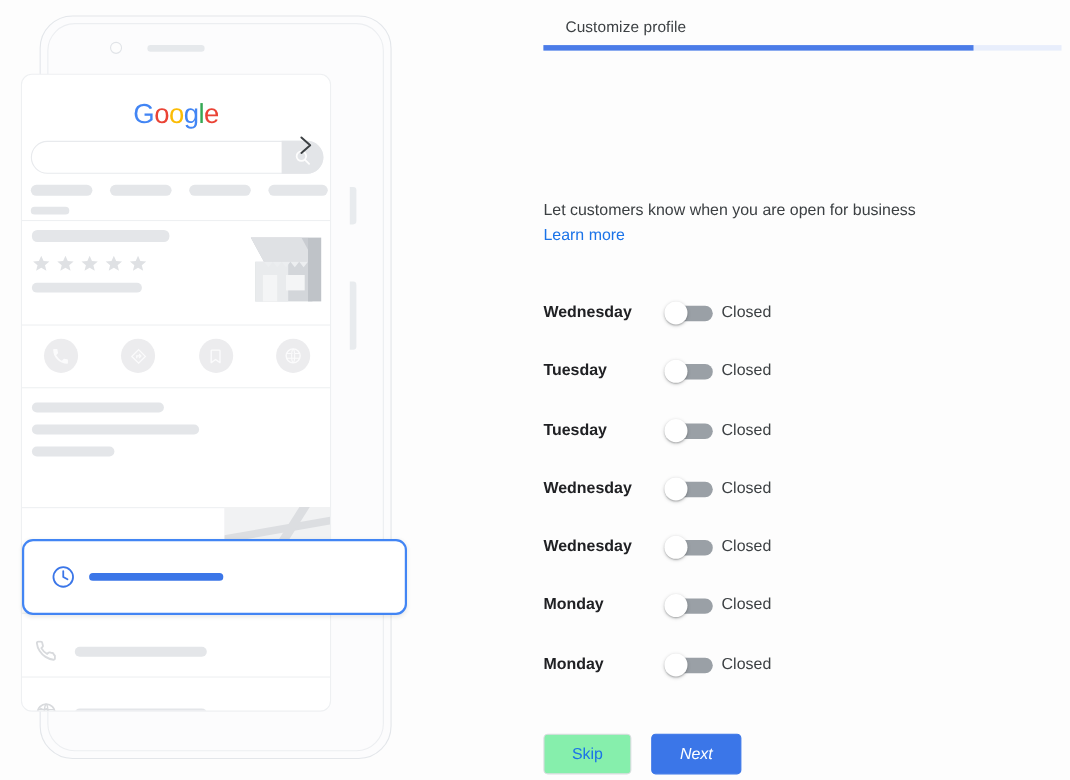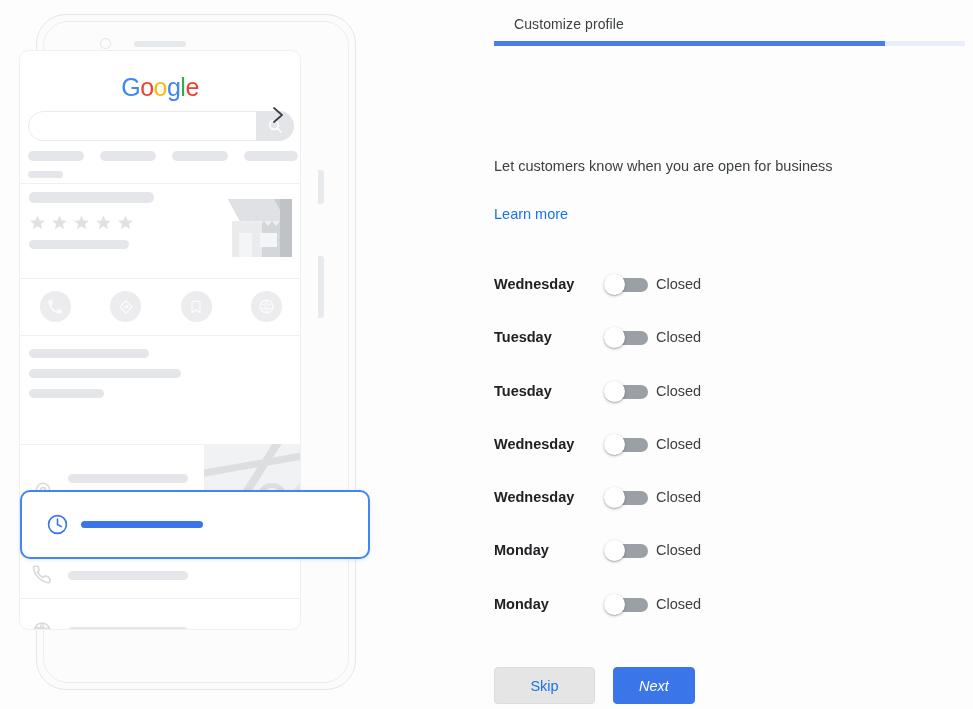--- a/index.html
+++ b/index.html
@@ -42,21 +42,21 @@
     width: 6px; height: 34px; border-radius: 0 3px 3px 0;
     background: #e8ebee;
   }
   .phone-btn2 {
     position: absolute; left: 318px; top: 256px;
     width: 6px; height: 62px; border-radius: 0 3px 3px 0;
     background: #e8ebee;
   }
 
   .screen {
-    position: absolute; left: 19px; top: 50px;
+    position: absolute; left: 19px; top: 67px;
     width: 282px; height: 580px;
     background: #fff;
     border: 1px solid #eef0f2;
     border-radius: 10px;
     overflow: hidden;
   }
 
   .glogo { position: absolute; left: 0; right: 0; top: 22px; text-align: center;
            font-size: 25px; letter-spacing: -0.5px; font-family: "Liberation Sans", sans-serif; }
   .glogo span { font-weight: 400; }
@@ -113,21 +113,21 @@
 
   .eyebrow { position: absolute; left: 0; top: 16px; font-size: 14px; color: #3c4043; letter-spacing: .1px; margin-left: 20px; }
 
   .progress-track {
     position: absolute; left: 0; top: 41px; width: 471px; height: 5px;
     background: #e8eefc; border-radius: 0;
   }
   .progress-fill { height: 5px; background: #4b7ce8; border-radius: 0; }
 
   .title { position: absolute; left: 0; top: 96px; font-size: 29px; color: #202124; font-weight: 400; letter-spacing: -.2px; }
-  .subtitle { position: absolute; left: 0; top: 158px; font-size: 14.5px; color: #3c4043; }
+  .subtitle { position: absolute; left: 0; top: 183px; font-size: 14.5px; color: #3c4043; }
   .learn-more { position: absolute; left: 0; top: 206px; font-size: 14.5px; color: #1a73e8; text-decoration: none; cursor: pointer; }
 
   .days { position: absolute; left: 0; top: 264px; width: 330px; }
   .day-row { position: relative; height: 53.3px; }
   .day-label { position: absolute; left: 0; top: 12px; font-size: 14.5px; color: #202124; font-weight: bold; }
   .toggle { position: absolute; left: 110px; top: 8px; width: 46px; height: 26px; cursor: pointer; }
   .toggle-track {
     position: absolute; left: 10px; top: 6px; width: 34px; height: 14px;
     border-radius: 7px; background: #9aa0a6;
   }
@@ -137,21 +137,21 @@
     box-shadow: 0 1px 3px rgba(60,64,67,0.35), 0 1px 1px rgba(60,64,67,0.18);
   }
   .day-state { position: absolute; left: 162px; top: 12px; font-size: 14.5px; color: #3c4043; }
 
   .buttons { position: absolute; left: 0; top: 667px; display: flex; gap: 18px; }
   .btn {
     height: 37px; border-radius: 4px; font-size: 14.5px;
     display: flex; align-items: center; justify-content: center;
     cursor: pointer; font-family: "Liberation Sans", sans-serif;
   }
-  .btn-skip { width: 101px; background: #e5e5e5; border: 1px solid #dadce0; color: #1a73e8; }
+  .btn-skip { width: 80px; background: #86efac; border: 1px solid #dadce0; color: #1a73e8; }
   .btn-next { width: 82px; background: #3b76e8; border: 1px solid #3b76e8; color: #fff; font-style: italic; }
 </style>
 </head>
 <body>
 
 <div class="page">
 
   <div class="phone-pane">
     <div class="phone-outer">
       <div class="phone-inner-ring"></div>

